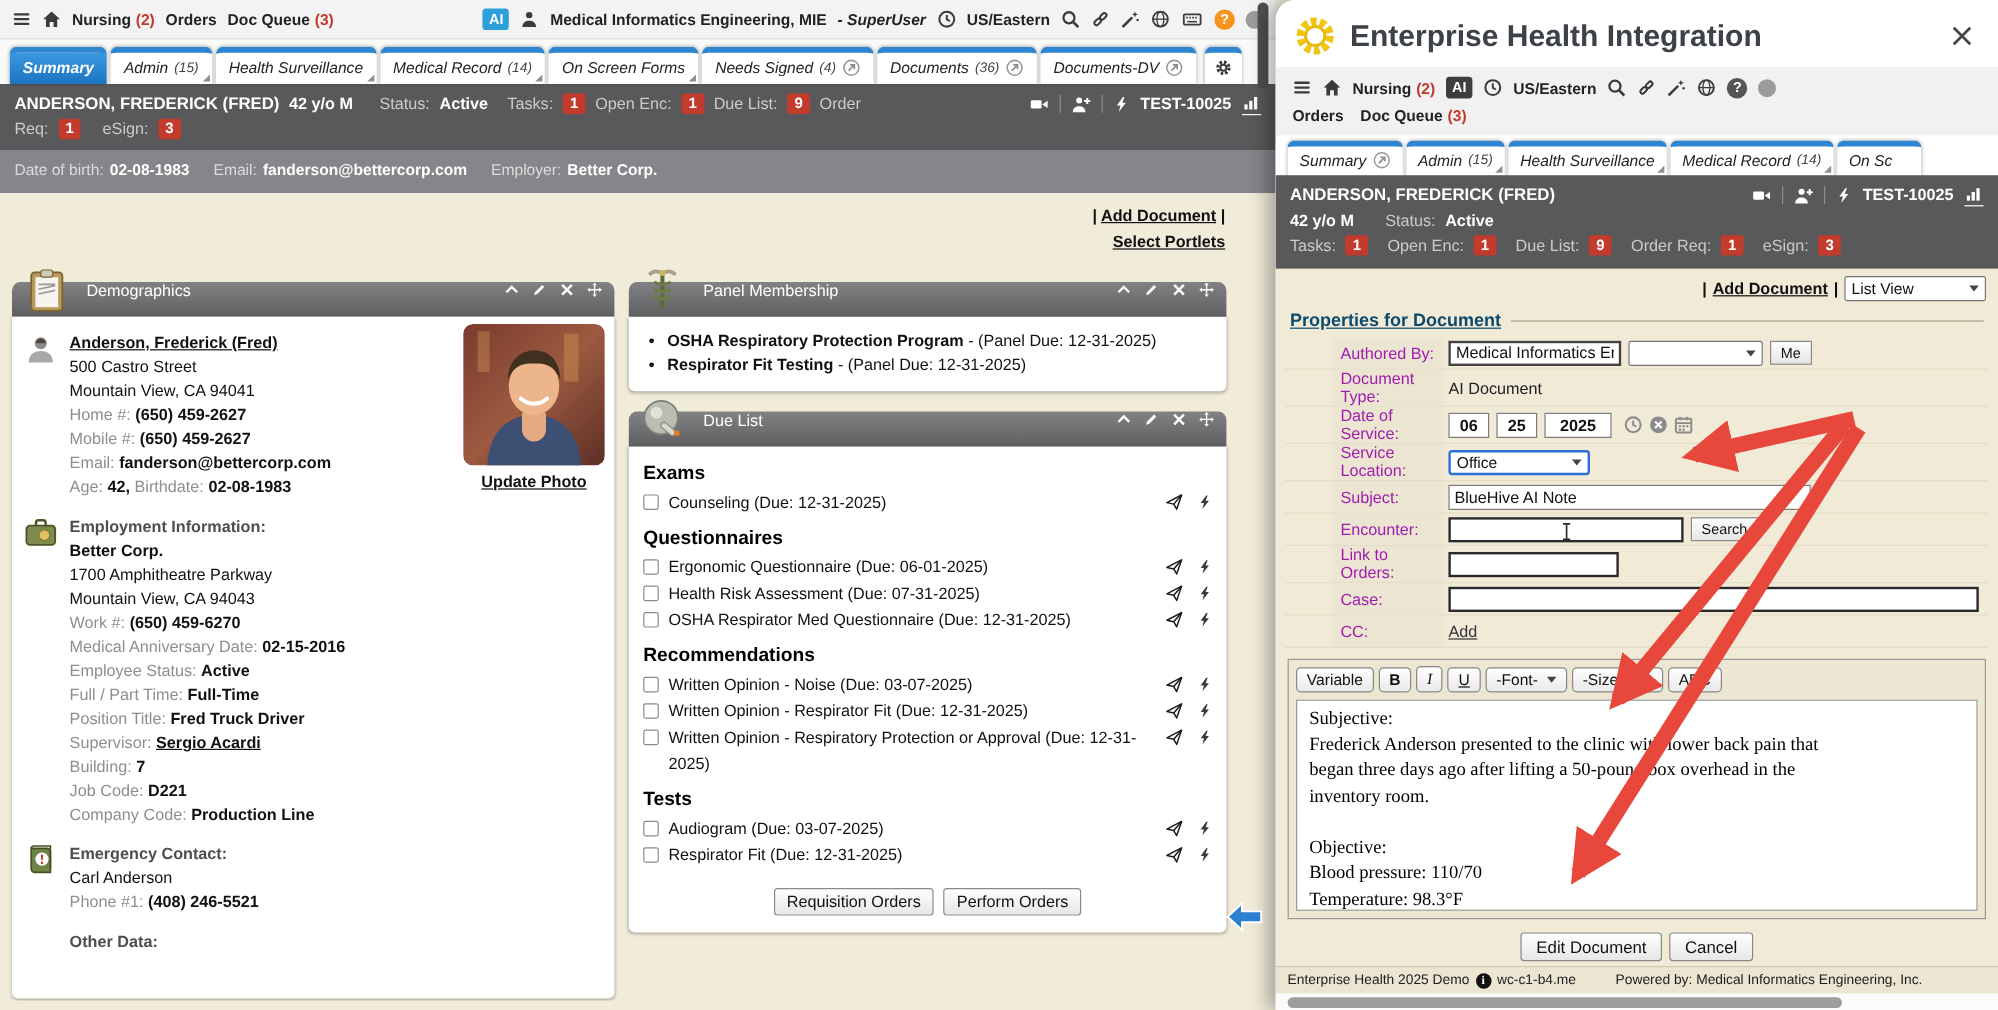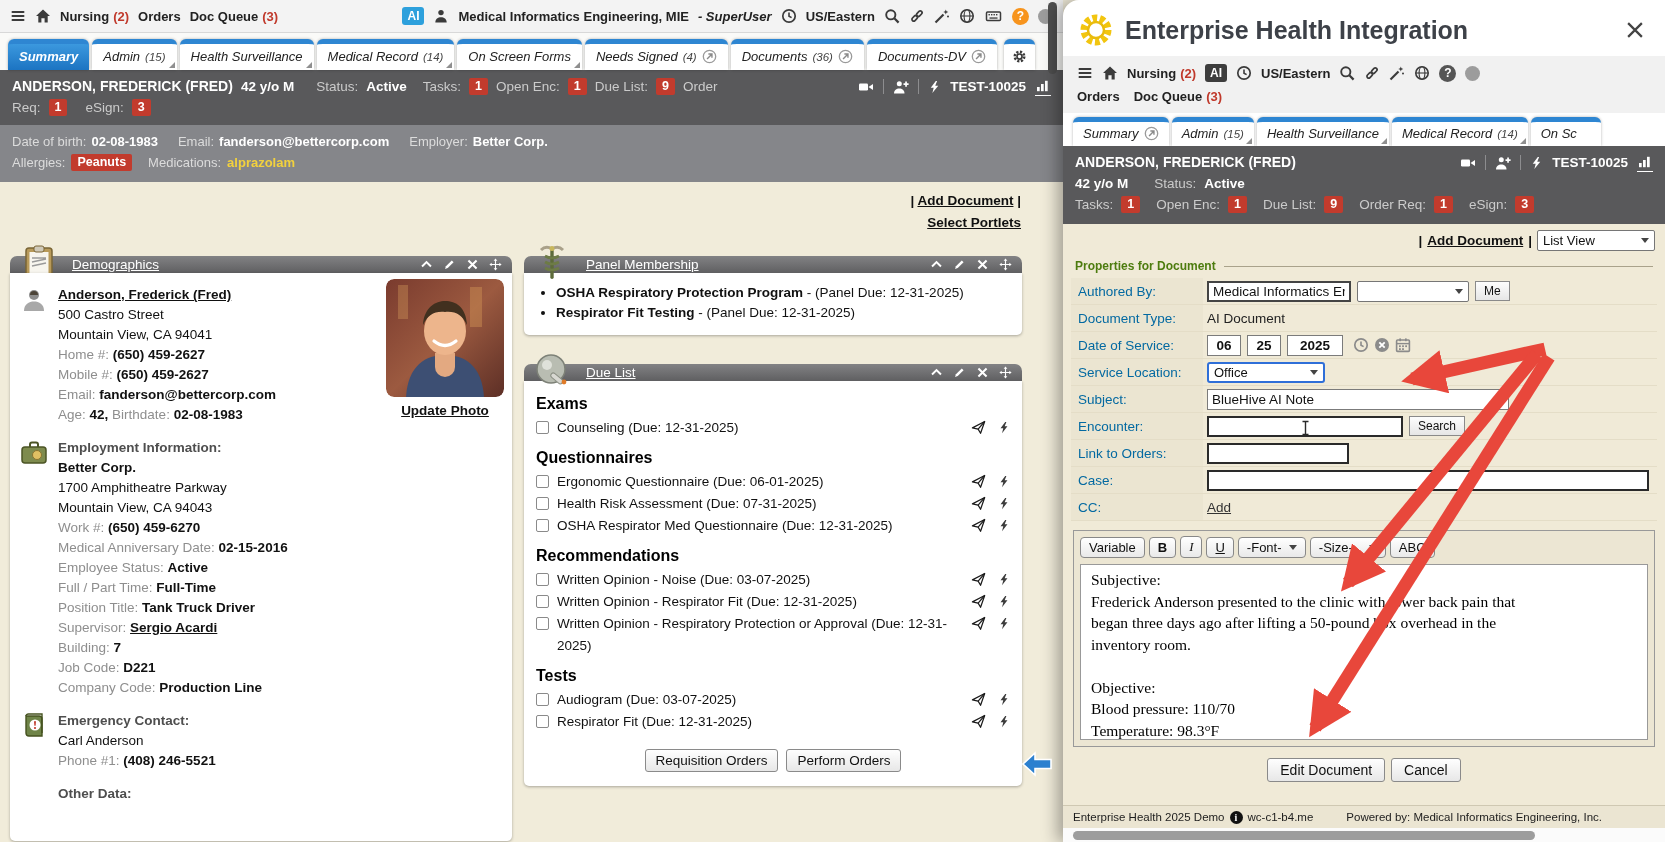--- a/index.html
+++ b/index.html
@@ -52,21 +52,21 @@
   .med-val { color:#f2d13d; font-weight:bold; }
 
   .content { position:relative; height:673px; background:#f1ecda; overflow:hidden; }
   .corner-links { position:absolute; top:8px; right:42px; text-align:right; font-size:13.5px; font-weight:bold; color:#111; line-height:22px; z-index:3; }
   .corner-links a { color:#111; text-decoration:underline; cursor:pointer; }
 
   .portlet { position:absolute; }
   #p-demo { left:10px; top:74px; width:502px; }
   #p-mem  { left:524px; top:74px; width:498px; }
   #p-due  { left:524px; top:182px; width:498px; }
-  .p-head { position:relative; height:17px; background:linear-gradient(#828284,#5f5f61); border-radius:7px 7px 0 0; color:#fff; display:flex; align-items:center; padding-left:62px; font-size:13.5px;text-decoration:underline; }
+  .p-head { position:relative; height:29px; background:linear-gradient(#828284,#5f5f61); border-radius:7px 7px 0 0; color:#fff; display:flex; align-items:flex-start; padding-left:62px; font-size:13.5px; }
   .p-chip { position:absolute; left:9px; top:-12px; }
   .p-controls { margin-left:auto; display:flex; align-items:center; gap:10px; padding-right:10px; }
   .p-controls .ic { width:13px; height:13px; cursor:pointer; }
   .p-body { background:#fff; border-radius:0 0 5px 5px; box-shadow:0 1px 3px rgba(0,0,0,.3); }
 
   #p-demo .p-body { padding:12px 10px 10px 6px; min-height:568px; position:relative; }
   .dsec { display:flex; gap:6px; margin-bottom:13px; }
   .dicon { width:36px; flex:none; display:flex; justify-content:center; padding-top:2px; }
   .dbody { font-size:13.5px; line-height:20px; color:#111; }
   .dhead { font-weight:bold; color:#4e4e4e; }
@@ -110,25 +110,25 @@
   .rp-patient { background:#59595b; color:#fff; padding:6px 12px 9px; font-size:13.5px; }
 
   .rp-content { flex:1; background:#f0ead7; padding:4px 8px 0; overflow:hidden; position:relative; }
   .rp-toolrow { display:flex; justify-content:flex-end; align-items:center; gap:5px; font-size:13.5px; font-weight:bold; color:#111; padding:2px 2px 5px; }
   .rp-toolrow a { color:#111; text-decoration:underline; cursor:pointer; }
   .fselect { background:#fff; border:1px solid #767676; border-radius:2px; height:21px; display:inline-flex; align-items:center; padding:0 5px; font-size:13px; font-weight:normal; color:#111; cursor:pointer; }
   .fselect .car { margin-left:auto; border:4px solid transparent; border-top:5px solid #444; transform:translateY(2px); }
   .lv { width:118px; }
 
   .props-head { display:flex; align-items:center; gap:8px; margin:3px 4px 5px; }
-  .props-title { color:#4d7c0f; font-weight:bold; font-size:12px; white-space:nowrap; }
+  .props-title { color:#0c4a6e; font-weight:bold; font-size:15px; white-space:nowrap;text-decoration:underline; }
   .props-line { flex:1; height:1px; background:#a9a28b; }
 
   .frow { display:grid; grid-template-columns:132px 1fr; min-height:27px; border-bottom:1px solid #e4ddc7; }
-  .flabel { background:#ebe5d1; display:flex; align-items:center; padding-left:7px; font-size:13.5px; color:#0369a1; }
+  .flabel { background:#ebe5d1; display:flex; align-items:center; padding-left:7px; font-size:13.5px; color:#a21caf;margin-left:39px; }
   .ffield { display:flex; align-items:center; gap:6px; padding:2px 4px; font-size:13.5px; color:#222; }
   .tin { height:21px; border:1px solid #7b7b7b; background:#fff; font-family:"Liberation Sans",sans-serif; font-size:13.5px; color:#111; padding:0 4px; }
   .thick { border:2px solid #2a2a2a; }
   .focus { border:2px solid #444; }
   .bluefocus { border:2px solid #2f6fd8; border-radius:3px; }
   .w150{width:144px} .w112{width:112px} .w34{width:34px;text-align:center;font-weight:bold} .w56{width:56px;text-align:center;font-weight:bold}
   .w118{width:118px} .w300{width:302px} .w196{width:196px} .w142{width:142px} .grow{flex:1;margin-right:4px}
   .btn-sm { background:linear-gradient(#fdfdfd,#e6e6e6); border:1px solid #8a8a8a; border-radius:0; font-size:12px; padding:2px 8px; color:#111; font-family:inherit; cursor:pointer; }
   .enc-wrap { position:relative; display:inline-flex; }
   .ibeam { position:absolute; left:94px; top:4px; width:9px; height:16px; }
@@ -413,26 +413,20 @@
           </span>
         <span class="pair">
             <span class="pi-label">Email:</span>
             <span class="pi-val">fanderson@bettercorp.com</span>
           </span>
         <span class="pair">
             <span class="pi-label">Employer:</span>
             <span class="pi-val">Better Corp.</span>
           </span>
       </div>
-      <div class="pi-line">
-        <span class="pi-label">Allergies:</span>
-        <span class="rb">Peanuts</span>
-        <span class="pi-label" style="margin-left:10px">Medications:</span>
-        <span class="med-val">alprazolam</span>
-      </div>
     </div>
 
     <div class="content">
       <div class="corner-links">
         <div><span>|</span> <a>Add Document</a> <span>|</span></div>
         <div><a>Select Portlets</a></div>
       </div>
 
       <section class="portlet" id="p-demo">
         <div class="p-head">
@@ -511,21 +505,21 @@
             </span>
             <div class="dbody">
               <div class="dhead">Employment Information:</div>
               <div style="font-weight:bold">Better Corp.</div>
               <div>1700 Amphitheatre Parkway</div>
               <div>Mountain View, CA 94043</div>
               <div><span class="lab">Work #:</span> <b>(650) 459-6270</b></div>
               <div><span class="lab">Medical Anniversary Date:</span> <b>02-15-2016</b></div>
               <div><span class="lab">Employee Status:</span> <b>Active</b></div>
               <div><span class="lab">Full / Part Time:</span> <b>Full-Time</b></div>
-              <div><span class="lab">Position Title:</span> <b>Tank Truck Driver</b></div>
+              <div><span class="lab">Position Title:</span> <b>Fred Truck Driver</b></div>
               <div><span class="lab">Supervisor:</span> <b class="ulink">Sergio Acardi</b></div>
               <div><span class="lab">Building:</span> <b>7</b></div>
               <div><span class="lab">Job Code:</span> <b>D221</b></div>
               <div><span class="lab">Company Code:</span> <b>Production Line</b></div>
             </div>
           </div>
 
           <div class="dsec">
             <span class="dicon">
               <svg width="24" height="26" viewBox="0 0 24 26">

